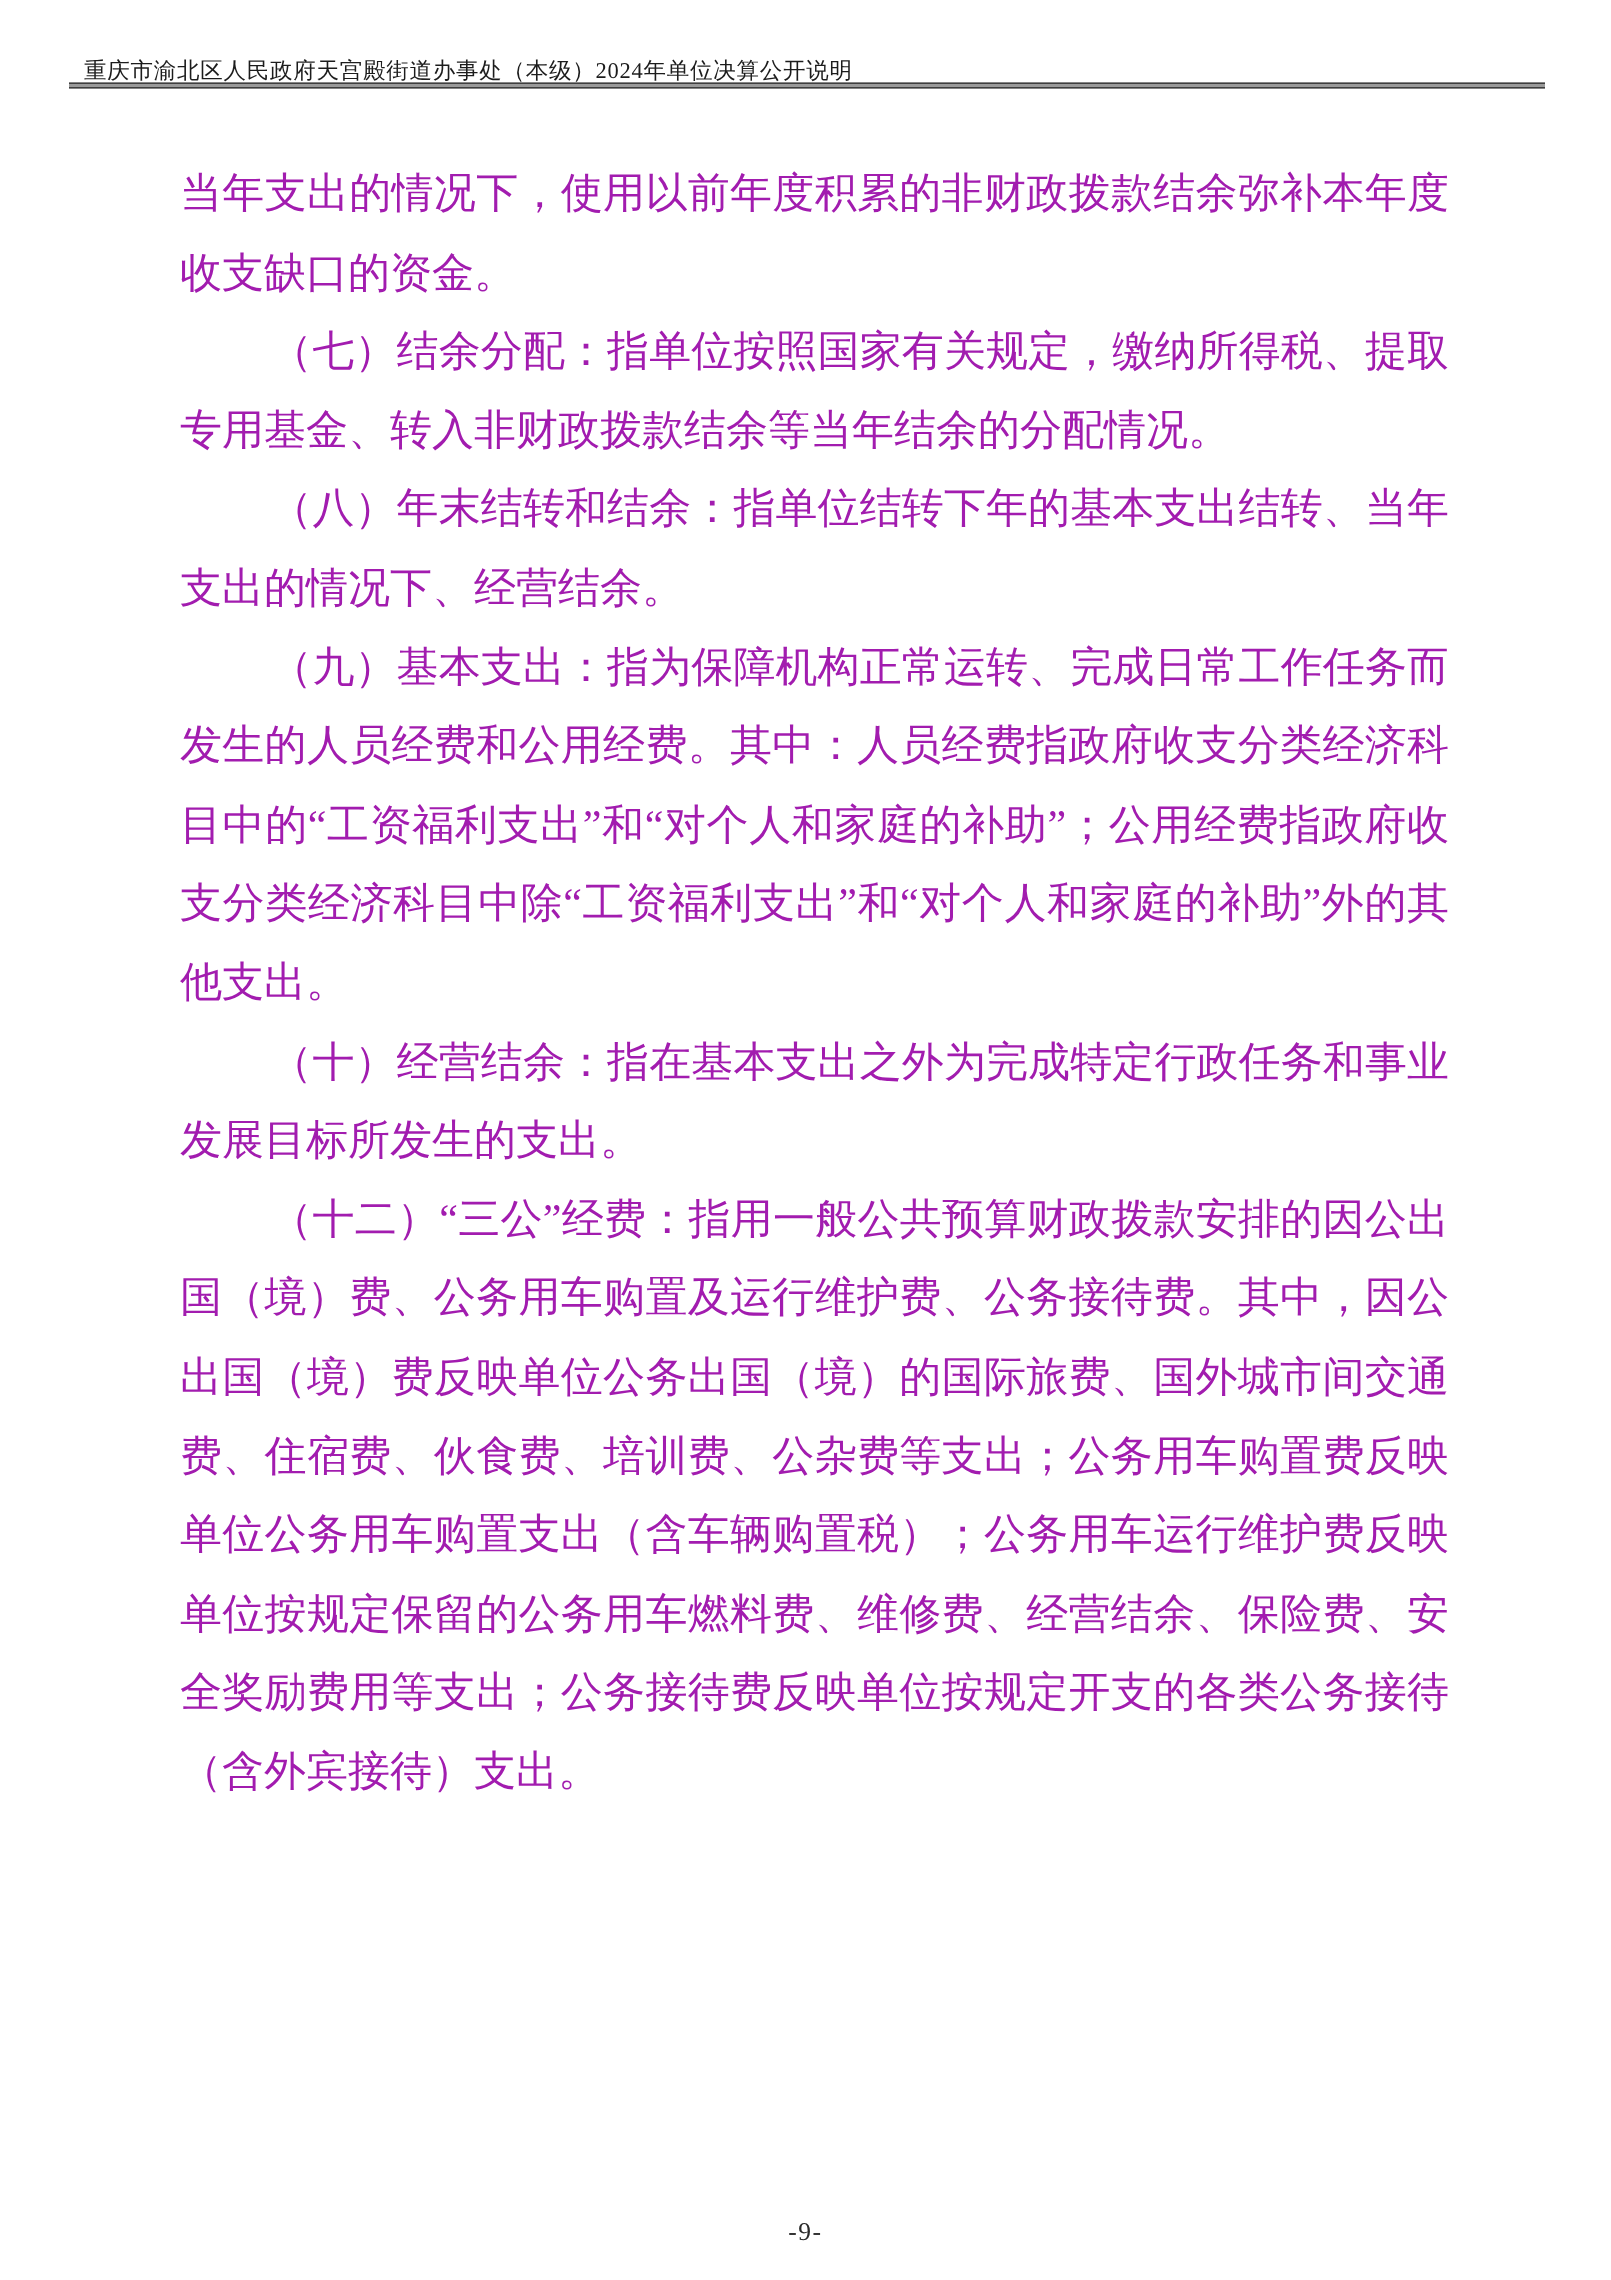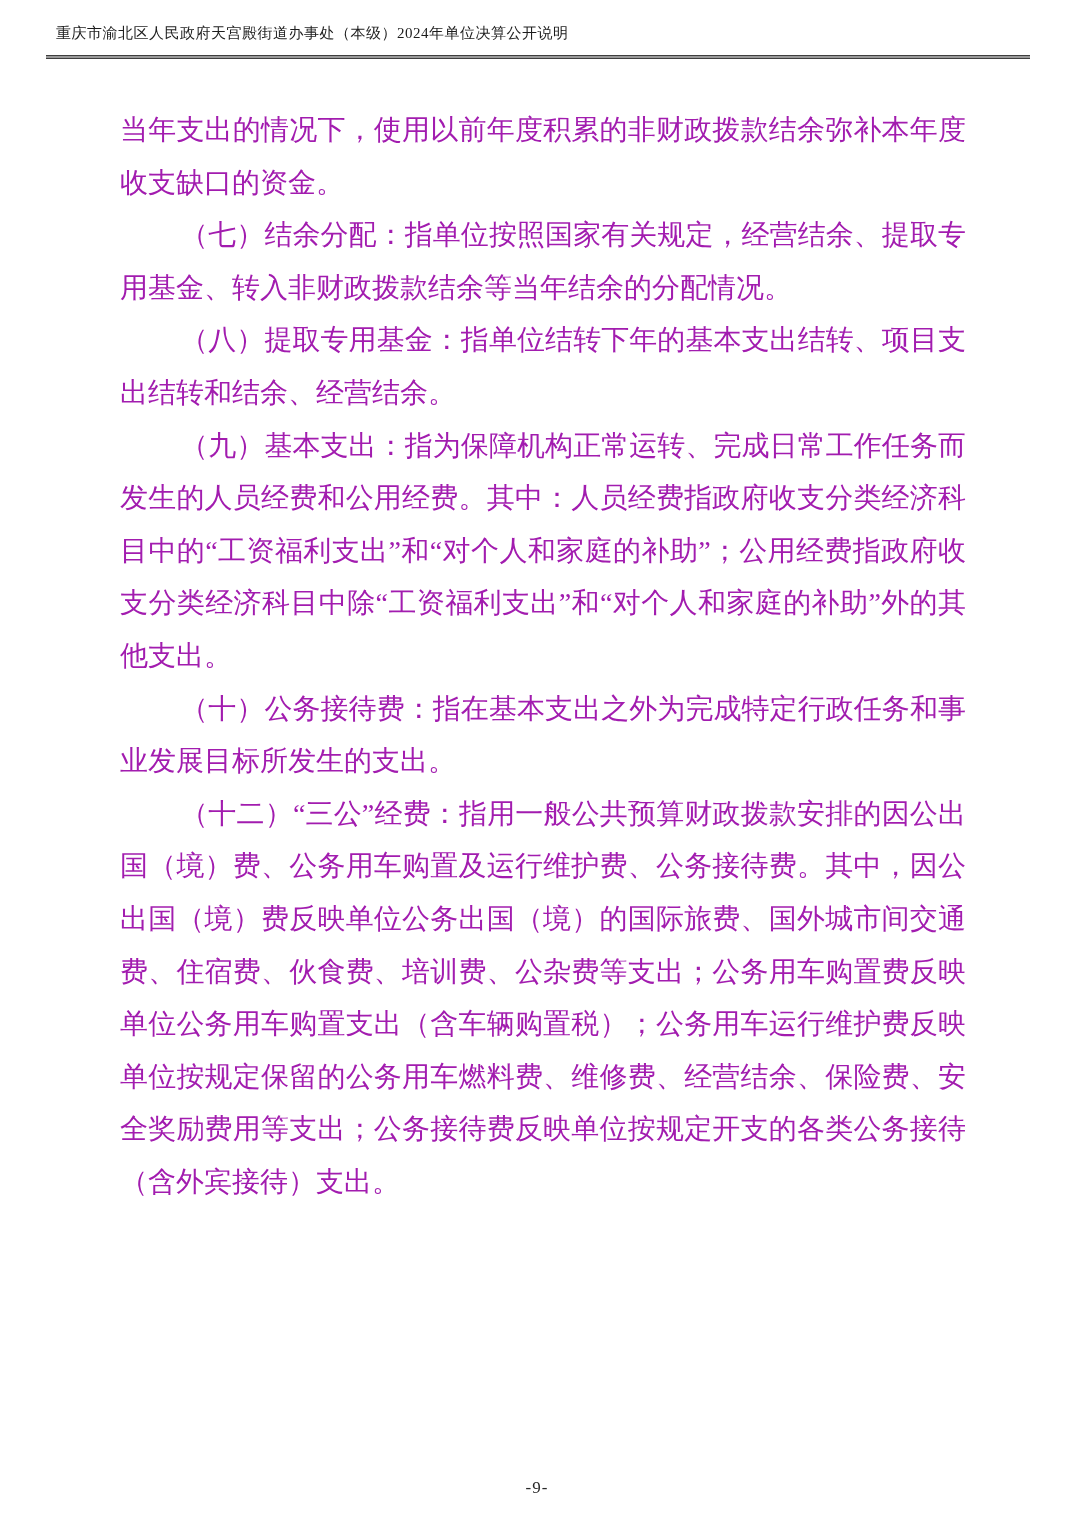--- a/index.html
+++ b/index.html
@@ -10,21 +10,21 @@
     position: relative;
     width: 1074px;
     height: 1520px;
     background: #ffffff;
     overflow: hidden;
   }
 
   .header-region {
     position: absolute;
     left: 56px;
-    top: 24px;
+    top: 38px;
     width: 975px;
   }
   .header-title {
     font-size: 15px;
     color: #1c1c1c;
     letter-spacing: 0.5px;
     white-space: nowrap;
     font-family: "Liberation Serif", "DejaVu Serif", serif;
   }
   .header-rule {
@@ -69,22 +69,22 @@
 <div class="page">
 
   <div class="header-region">
     <div class="header-title">重庆市渝北区人民政府天宫殿街道办事处（本级）2024年单位决算公开说明</div>
   </div>
 
   <div class="header-rule"></div>
 
   <div class="body-text">
       <div class="para">当年支出的情况下，使用以前年度积累的非财政拨款结余弥补本年度收支缺口的资金。</div>
-      <div class="para indent">（七）结余分配：指单位按照国家有关规定，经营结余、提取专用基金、转入非财政拨款结余等当年结余的分配情况。</div>
-      <div class="para indent">（八）提取专用基金：指单位结转下年的基本支出结转、项目支出结转和结余、经营结余。</div>
+      <div class="para indent">（七）结余分配：指单位按照国家有关规定，缴纳所得税、提取专用基金、转入非财政拨款结余等当年结余的分配情况。</div>
+      <div class="para indent">（八）年末结转和结余：指单位结转下年的基本支出结转、当年支出的情况下、经营结余。</div>
       <div class="para indent">（九）基本支出：指为保障机构正常运转、完成日常工作任务而发生的人员经费和公用经费。其中：人员经费指政府收支分类经济科目中的“工资福利支出”和“对个人和家庭的补助”；公用经费指政府收支分类经济科目中除“工资福利支出”和“对个人和家庭的补助”外的其他支出。</div>
-      <div class="para indent">（十）公务接待费：指在基本支出之外为完成特定行政任务和事业发展目标所发生的支出。</div>
+      <div class="para indent">（十）经营结余：指在基本支出之外为完成特定行政任务和事业发展目标所发生的支出。</div>
       <div class="para indent">（十二）“三公”经费：指用一般公共预算财政拨款安排的因公出国（境）费、公务用车购置及运行维护费、公务接待费。其中，因公出国（境）费反映单位公务出国（境）的国际旅费、国外城市间交通费、住宿费、伙食费、培训费、公杂费等支出；公务用车购置费反映单位公务用车购置支出（含车辆购置税）；公务用车运行维护费反映单位按规定保留的公务用车燃料费、维修费、经营结余、保险费、安全奖励费用等支出；公务接待费反映单位按规定开支的各类公务接待（含外宾接待）支出。</div>
     </div>
 
   <div class="page-number">-9-</div>
 
 </div>
 
 </body></html>

